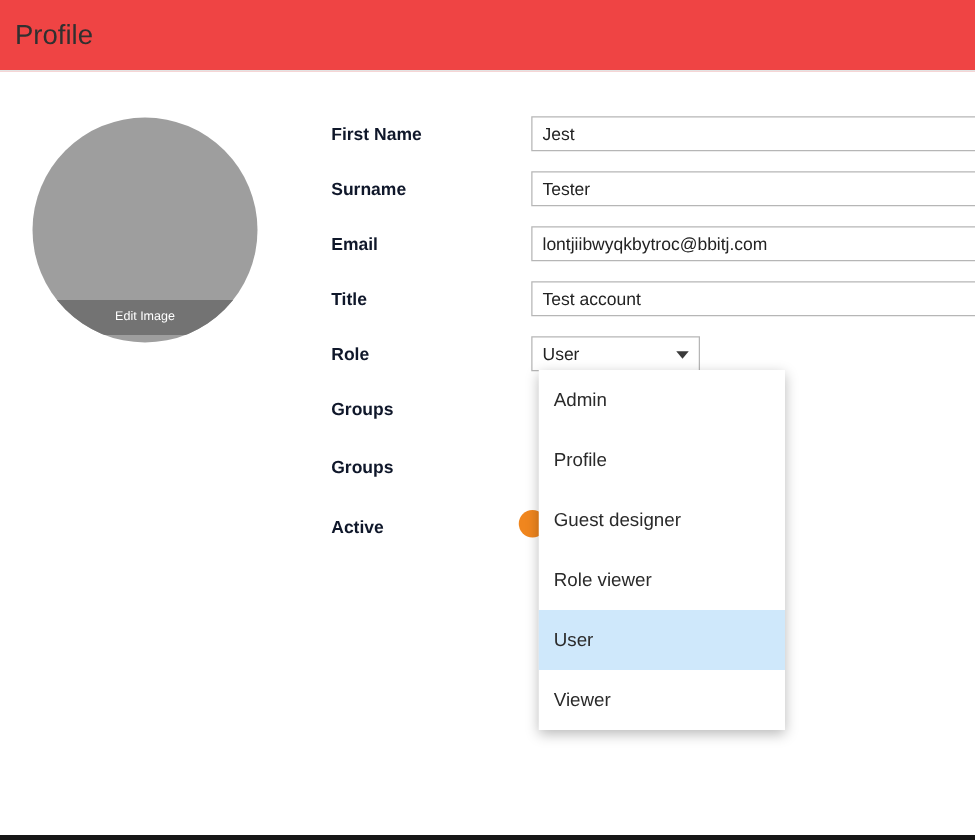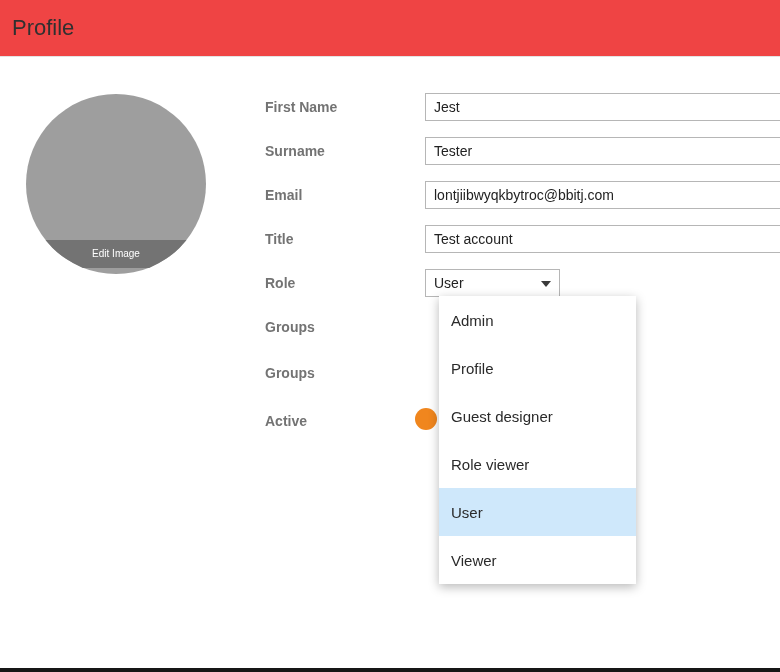--- a/index.html
+++ b/index.html
@@ -45,21 +45,21 @@
     color: #ffffff;
     font-size: 10px;
     line-height: 28px;
     text-align: center;
     cursor: pointer;
   }
 
   .form { position: absolute; left: 265px; top: 85px; width: 540px; }
   .row { display: flex; align-items: center; height: 44px; }
   .row.tall { height: 48px; }
-  .label { width: 160px; font-size: 14px; font-weight: 700; color: #737373; }
+  .label { width: 160px; font-size: 14px; font-weight: 700; color: #0f172a; }
   .input {
     width: 372px; height: 28px;
     border: 1px solid #b6b6b6;
     background: #ffffff;
     font-family: inherit;
     font-size: 14px;
     color: #222222;
     padding: 0 8px;
   }
   .select {
@@ -93,21 +93,20 @@
     z-index: 1;
   }
 
   .menu {
     position: absolute;
     left: 431px; top: 296px;
     width: 197px;
     background: #ffffff;
     box-shadow: 0 3px 10px rgba(0,0,0,0.28);
     z-index: 5;
-    margin-left: 8px;
   }
   .menu-item {
     height: 48px;
     display: flex;
     align-items: center;
     padding: 0 12px;
     font-size: 15px;
     color: #2a2a2a;
     cursor: pointer;
   }

